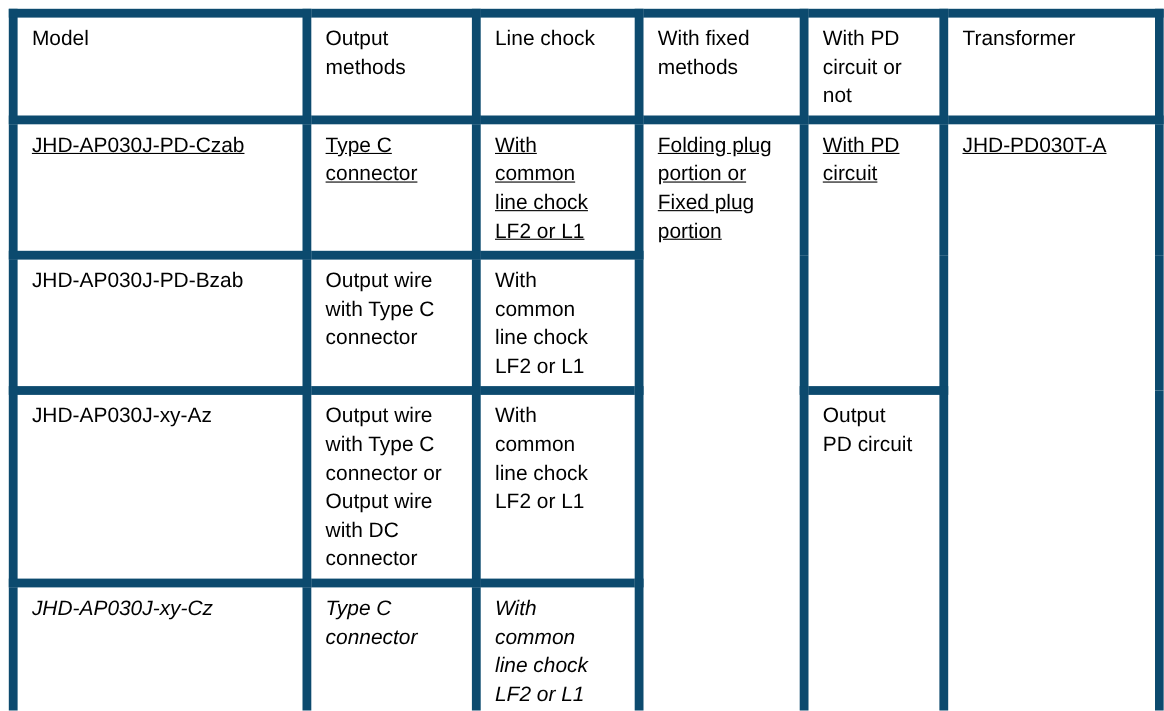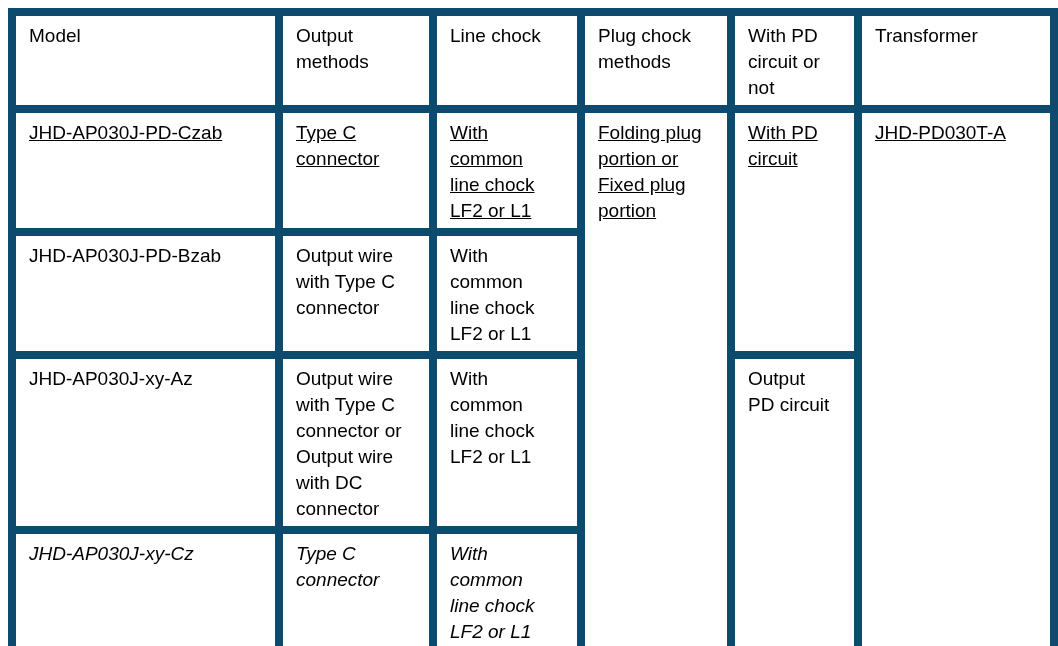--- a/index.html
+++ b/index.html
@@ -54,21 +54,21 @@
       <col style="width:127px">
       <col style="width:196px">
     </colgroup>
 
     <tbody>
         <tr class="hdr">
       <th>Model</th>
       <th>Output
 methods</th>
       <th>Line chock</th>
-      <th>Plug chock
+      <th>With fixed
 methods</th>
       <th>With PD
 circuit or
 not</th>
       <th>Transformer</th>
     </tr>
 
     <tr class="row-1">
       <td>JHD-AP030J-PD-Czab</td>
       <td>Type C

